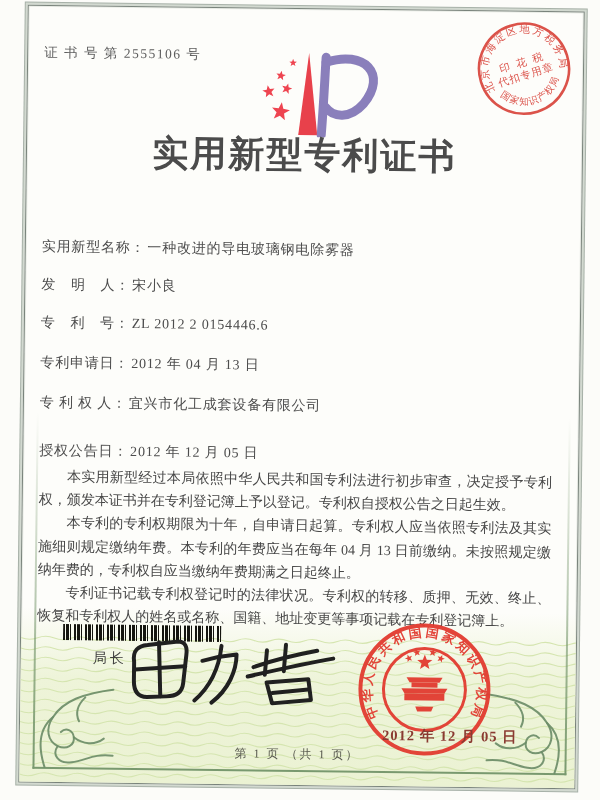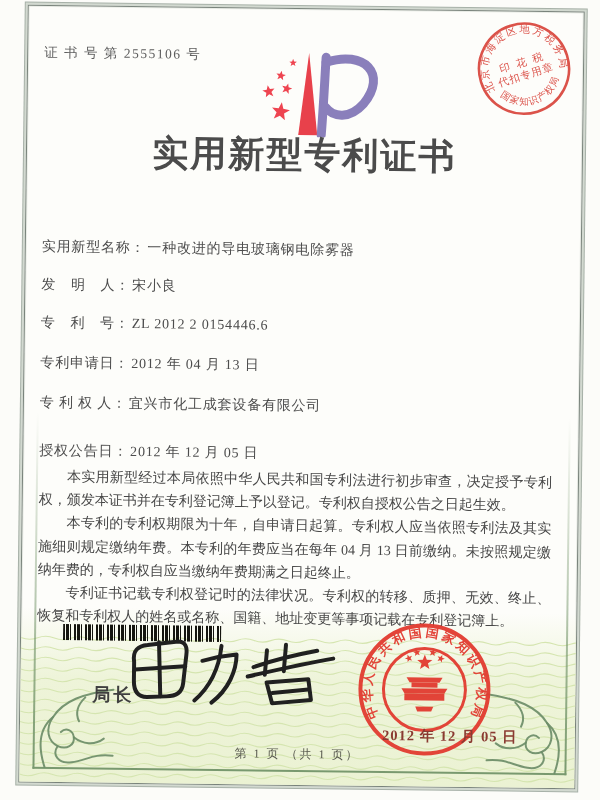--- a/index.html
+++ b/index.html
@@ -40,21 +40,21 @@
     font-size:36px;font-weight:600;letter-spacing:2px;color:#4b4b4b;margin:0;}
   .field{position:absolute;left:16px;font-size:14px;letter-spacing:.8px;color:#4c4c4c;white-space:nowrap;}
   .field .v{margin-left:2px;}
   .f0{top:232px}.f1{top:270px}.f2{top:308px}.f3{top:348px}.f4{top:388px}.f5{top:436px}
   .paras{position:absolute;left:16px;right:26px;top:459px;font-size:14px;line-height:23.2px;
     color:#474747;text-align:justify;}
   .paras p{margin:0;text-indent:2em;}
   .barcode{position:absolute;left:42px;top:618px;width:158px;height:16px;
     background:repeating-linear-gradient(90deg,#15150f 0 1.5px,transparent 1.5px 3px,
       #15150f 3px 5.5px,transparent 5.5px 7px,#15150f 7px 8px,transparent 8px 11px);}
-  .sig-role{position:absolute;left:72px;top:676px;font-size:18px;letter-spacing:3px;color:#3f3f3f;font-weight:bold;}
+  .sig-role{position:absolute;left:72px;top:643px;font-size:14px;letter-spacing:3px;color:#3f3f3f;}
   .sig-svg{position:absolute;left:102px;top:626px;width:218px;height:90px;}
   .sig-svg path{fill:none;stroke:#202020;stroke-width:4.2;stroke-linecap:round;stroke-linejoin:round;}
   .sig-hidden{position:absolute;width:1px;height:1px;overflow:hidden;clip-path:inset(50%);}
   .seal{position:absolute;left:337px;top:612px;width:134px;height:134px;opacity:.95;}
   .seal-date{position:absolute;left:345px;top:716px;width:170px;text-align:center;
     font-size:14.5px;letter-spacing:1px;color:#8a3a31;font-weight:600;z-index:7;}
   .tax-stamp{position:absolute;right:10px;top:8px;width:98px;height:98px;opacity:.92;}
   .footer{position:absolute;left:0;right:0;bottom:22px;text-align:center;
     font-size:12px;letter-spacing:2px;color:#55564c;z-index:7;}
 </style>

